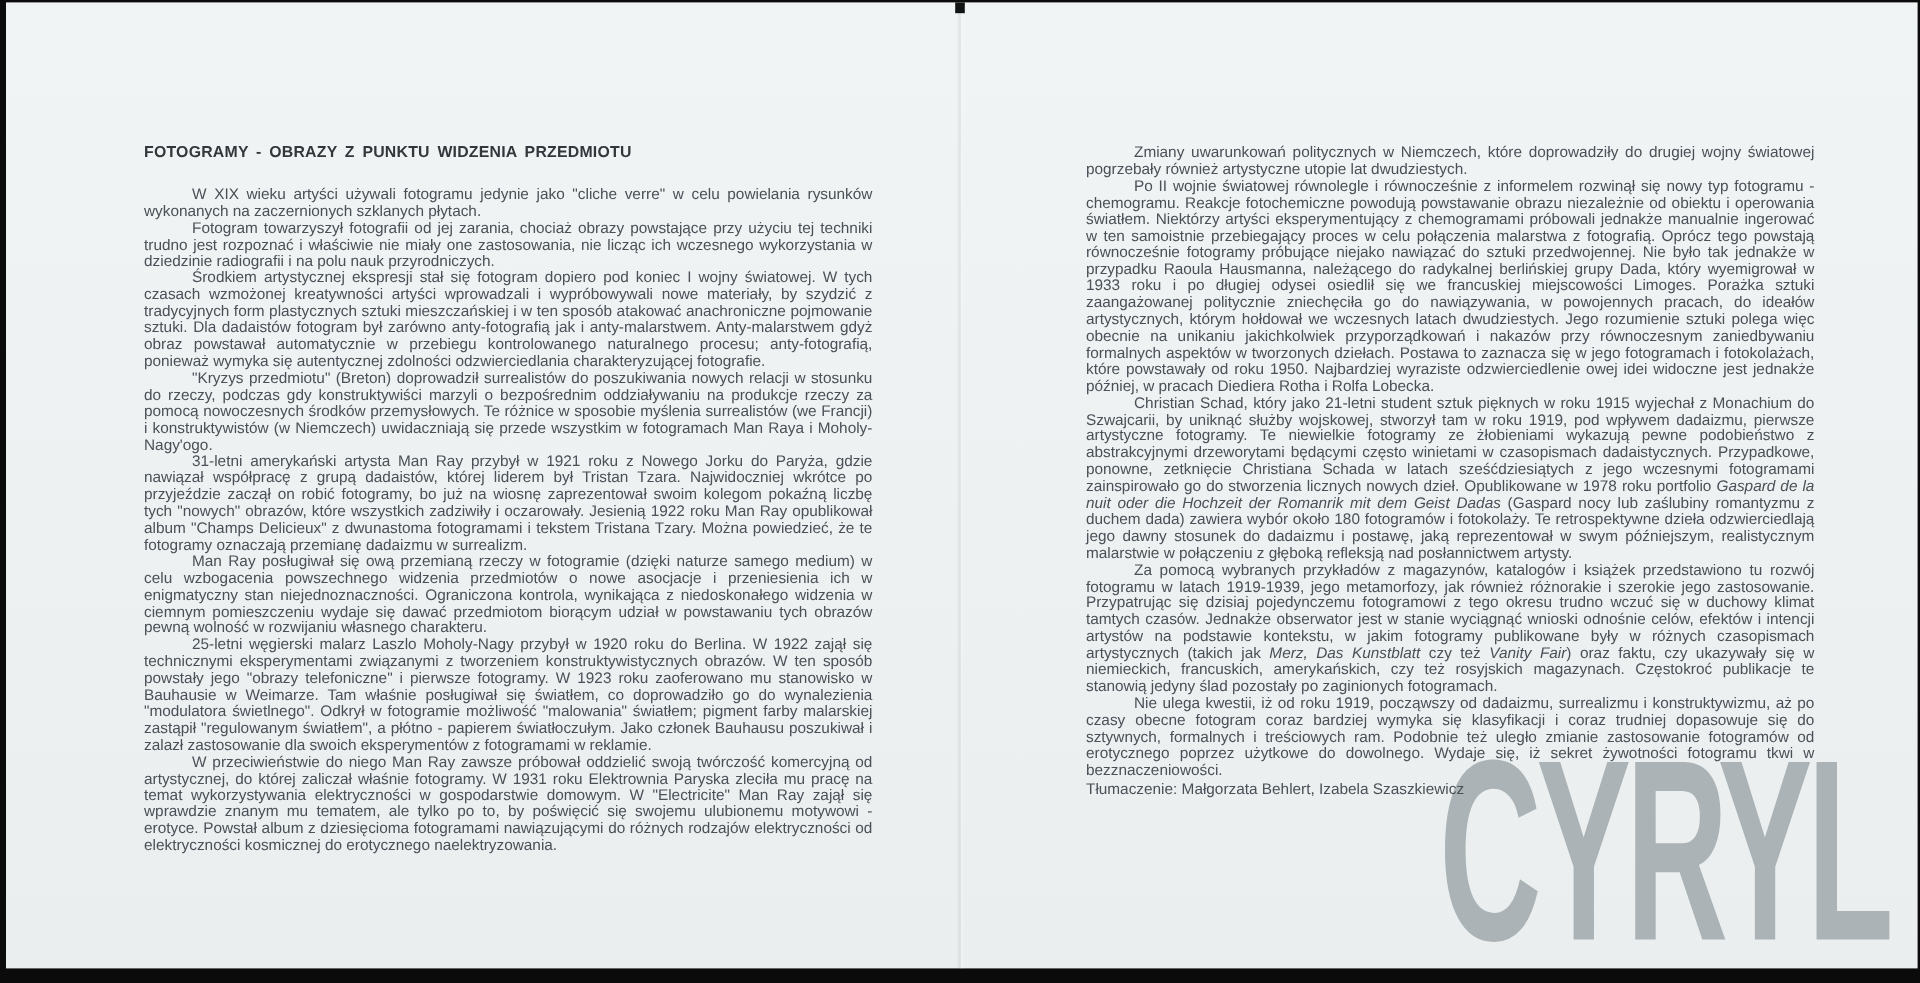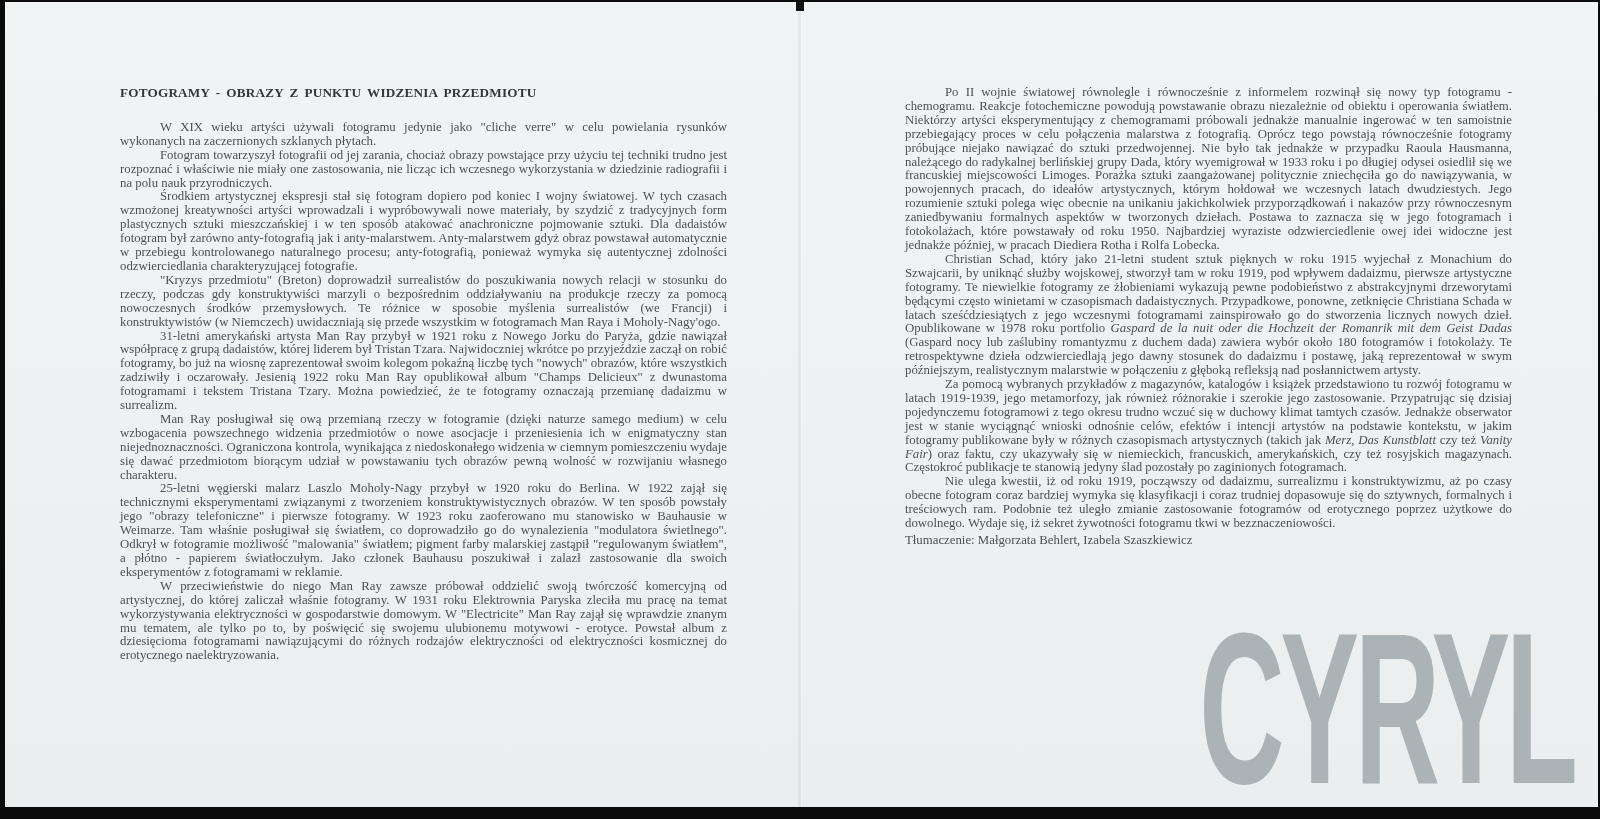--- a/index.html
+++ b/index.html
@@ -10,22 +10,22 @@
     --wm:#a8b0b3;
   }
   *{margin:0;padding:0;box-sizing:border-box;}
   html,body{width:1600px;height:819px;overflow:hidden;background:var(--bg);
     font-family:"Liberation Sans",sans-serif;}
   .spread{position:absolute;left:5px;top:2px;right:2px;bottom:12px;
     background:linear-gradient(180deg,#f0f4f4 0%,#edf1f1 55%,#eaeeef 100%);}
   .fold{position:absolute;left:792px;top:0;bottom:0;width:7px;
     background:linear-gradient(to right,rgba(0,0,0,0) 0%,rgba(85,95,100,0.12) 45%,rgba(255,255,255,0.25) 60%,rgba(0,0,0,0) 100%);}
   .fold-notch{position:absolute;left:791px;top:0;width:8px;height:9px;background:#121414;}
-  .col{position:absolute;top:84px;width:607px;z-index:2;
-    color:var(--ink);font-size:12.8px;line-height:13.9px;font-family:Liberation Serif, serif;}
+  .col{position:absolute;top:118px;width:607px;z-index:2;
+    color:var(--ink);font-size:12.8px;line-height:13.9px;}
   .col-left{left:115px;}
   .col-right{left:900px;}
   .doc-title{font-weight:bold;font-size:13.2px;letter-spacing:0.2px;word-spacing:2.5px;
     color:var(--title-ink);margin-bottom:21px;}
   .para{text-align:justify;text-indent:40px;}
   .para .it{font-style:italic;}
   .author-row{margin-top:28px;text-align:right;font-weight:bold;color:var(--title-ink);
     padding-right:6px;}
   .translation-row{margin-top:3px;text-align:left;}
   .watermark{position:absolute;right:24px;bottom:14px;z-index:1;
@@ -49,20 +49,21 @@
         <p class="para"><span>"Kryzys przedmiotu" (Breton) doprowadził surrealistów do poszukiwania nowych relacji w stosunku do rzeczy, podczas gdy konstruktywiści marzyli o bezpośrednim oddziaływaniu na produkcje rzeczy za pomocą nowoczesnych środków przemysłowych. Te różnice w sposobie myślenia surrealistów (we Francji) i konstruktywistów (w Niemczech) uwidaczniają się przede wszystkim w fotogramach Man Raya i Moholy-Nagy'ogo.</span></p>
         <p class="para"><span>31-letni amerykański artysta Man Ray przybył w 1921 roku z Nowego Jorku do Paryża, gdzie nawiązał współpracę z grupą dadaistów, której liderem był Tristan Tzara. Najwidoczniej wkrótce po przyjeździe zaczął on robić fotogramy, bo już na wiosnę zaprezentował swoim kolegom pokaźną liczbę tych "nowych" obrazów, które wszystkich zadziwiły i oczarowały. Jesienią 1922 roku Man Ray opublikował album "Champs Delicieux" z dwunastoma fotogramami i tekstem Tristana Tzary. Można powiedzieć, że te fotogramy oznaczają przemianę dadaizmu w surrealizm.</span></p>
         <p class="para"><span>Man Ray posługiwał się ową przemianą rzeczy w fotogramie (dzięki naturze samego medium) w celu wzbogacenia powszechnego widzenia przedmiotów o nowe asocjacje i przeniesienia ich w enigmatyczny stan niejednoznaczności. Ograniczona kontrola, wynikająca z niedoskonałego widzenia w ciemnym pomieszczeniu wydaje się dawać przedmiotom biorącym udział w powstawaniu tych obrazów pewną wolność w rozwijaniu własnego charakteru.</span></p>
         <p class="para"><span>25-letni węgierski malarz Laszlo Moholy-Nagy przybył w 1920 roku do Berlina. W 1922 zajął się technicznymi eksperymentami związanymi z tworzeniem konstruktywistycznych obrazów. W ten sposób powstały jego "obrazy telefoniczne" i pierwsze fotogramy. W 1923 roku zaoferowano mu stanowisko w Bauhausie w Weimarze. Tam właśnie posługiwał się światłem, co doprowadziło go do wynalezienia "modulatora świetlnego". Odkrył w fotogramie możliwość "malowania" światłem; pigment farby malarskiej zastąpił "regulowanym światłem", a płótno - papierem światłoczułym. Jako członek Bauhausu poszukiwał i zalazł zastosowanie dla swoich eksperymentów z fotogramami w reklamie.</span></p>
         <p class="para"><span>W przeciwieństwie do niego Man Ray zawsze próbował oddzielić swoją twórczość komercyjną od artystycznej, do której zaliczał właśnie fotogramy. W 1931 roku Elektrownia Paryska zleciła mu pracę na temat wykorzystywania elektryczności w gospodarstwie domowym. W "Electricite" Man Ray zajął się wprawdzie znanym mu tematem, ale tylko po to, by poświęcić się swojemu ulubionemu motywowi - erotyce. Powstał album z dziesięcioma fotogramami nawiązującymi do różnych rodzajów elektryczności od elektryczności kosmicznej do erotycznego naelektryzowania.</span></p>
       </div>
   </div>
 
   <div class="col col-right">
     <div>
+        <p class="para"><span>Zmiany uwarunkowań politycznych w Niemczech, które doprowadziły do drugiej wojny światowej pogrzebały również artystyczne utopie lat dwudziestych.</span></p>
         <p class="para"><span>Po II wojnie światowej równolegle i równocześnie z informelem rozwinął się nowy typ fotogramu - chemogramu. Reakcje fotochemiczne powodują powstawanie obrazu niezależnie od obiektu i operowania światłem. Niektórzy artyści eksperymentujący z chemogramami próbowali jednakże manualnie ingerować w ten samoistnie przebiegający proces w celu połączenia malarstwa z fotografią. Oprócz tego powstają równocześnie fotogramy próbujące niejako nawiązać do sztuki przedwojennej. Nie było tak jednakże w przypadku Raoula Hausmanna, należącego do radykalnej berlińskiej grupy Dada, który wyemigrował w 1933 roku i po długiej odysei osiedlił się we francuskiej miejscowości Limoges. Porażka sztuki zaangażowanej politycznie zniechęciła go do nawiązywania, w powojennych pracach, do ideałów artystycznych, którym hołdował we wczesnych latach dwudziestych. Jego rozumienie sztuki polega więc obecnie na unikaniu jakichkolwiek przyporządkowań i nakazów przy równoczesnym zaniedbywaniu formalnych aspektów w tworzonych dziełach. Postawa to zaznacza się w jego fotogramach i fotokolażach, które powstawały od roku 1950. Najbardziej wyraziste odzwierciedlenie owej idei widoczne jest jednakże później, w pracach Diediera Rotha i Rolfa Lobecka.</span></p>
         <p class="para"><span>Christian Schad, który jako 21-letni student sztuk pięknych w roku 1915 wyjechał z Monachium do Szwajcarii, by uniknąć służby wojskowej, stworzył tam w roku 1919, pod wpływem dadaizmu, pierwsze artystyczne fotogramy. Te niewielkie fotogramy ze żłobieniami wykazują pewne podobieństwo z abstrakcyjnymi drzeworytami będącymi często winietami w czasopismach dadaistycznych. Przypadkowe, ponowne, zetknięcie Christiana Schada w latach sześćdziesiątych z jego wczesnymi fotogramami zainspirowało go do stworzenia licznych nowych dzieł. Opublikowane w 1978 roku portfolio </span><span class="it">Gaspard de la nuit oder die Hochzeit der Romanrik mit dem Geist Dadas</span><span> (Gaspard nocy lub zaślubiny romantyzmu z duchem dada) zawiera wybór około 180 fotogramów i fotokolaży. Te retrospektywne dzieła odzwierciedlają jego dawny stosunek do dadaizmu i postawę, jaką reprezentował w swym późniejszym, realistycznym malarstwie w połączeniu z głęboką refleksją nad posłannictwem artysty.</span></p>
         <p class="para"><span>Za pomocą wybranych przykładów z magazynów, katalogów i książek przedstawiono tu rozwój fotogramu w latach 1919-1939, jego metamorfozy, jak również różnorakie i szerokie jego zastosowanie. Przypatrując się dzisiaj pojedynczemu fotogramowi z tego okresu trudno wczuć się w duchowy klimat tamtych czasów. Jednakże obserwator jest w stanie wyciągnąć wnioski odnośnie celów, efektów i intencji artystów na podstawie kontekstu, w jakim fotogramy publikowane były w różnych czasopismach artystycznych (takich jak </span><span class="it">Merz, Das Kunstblatt</span><span> czy też </span><span class="it">Vanity Fair</span><span>) oraz faktu, czy ukazywały się w niemieckich, francuskich, amerykańskich, czy też rosyjskich magazynach. Częstokroć publikacje te stanowią jedyny ślad pozostały po zaginionych fotogramach.</span></p>
         <p class="para"><span>Nie ulega kwestii, iż od roku 1919, począwszy od dadaizmu, surrealizmu i konstruktywizmu, aż po czasy obecne fotogram coraz bardziej wymyka się klasyfikacji i coraz trudniej dopasowuje się do sztywnych, formalnych i treściowych ram. Podobnie też uległo zmianie zastosowanie fotogramów od erotycznego poprzez użytkowe do dowolnego. Wydaje się, iż sekret żywotności fotogramu tkwi w bezznaczeniowości.</span></p>
       </div>
     <div class="translation-row">Tłumaczenie: Małgorzata Behlert, Izabela Szaszkiewicz</div>
   </div>
 
   <div class="fold"></div>
   <div class="fold-notch"></div>

